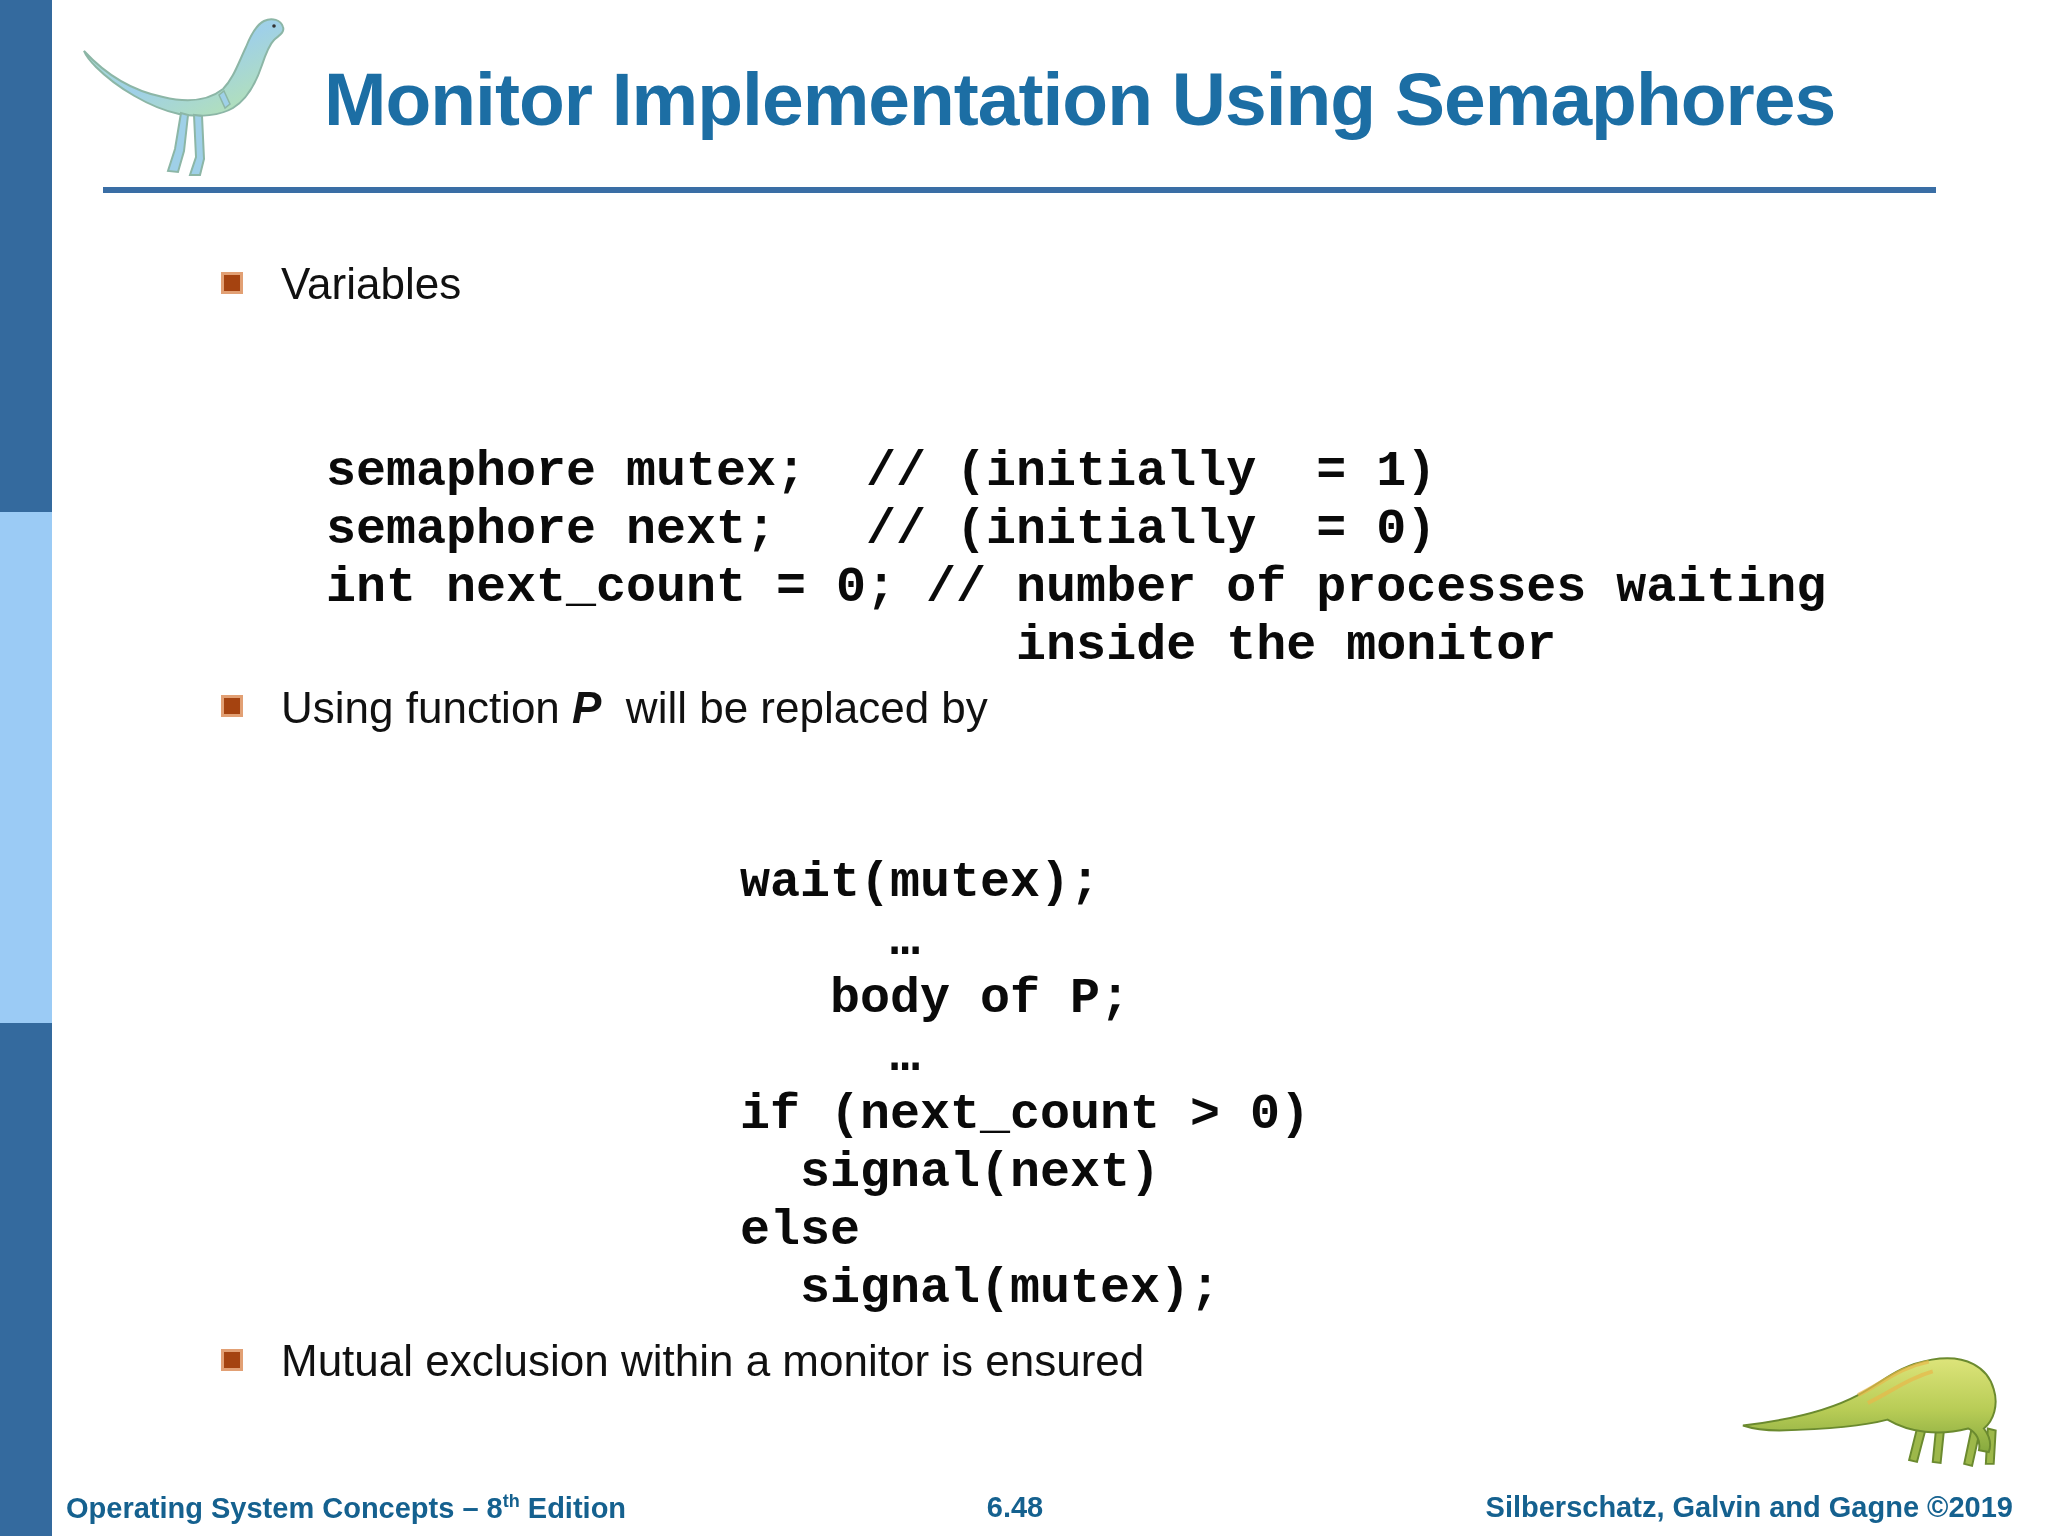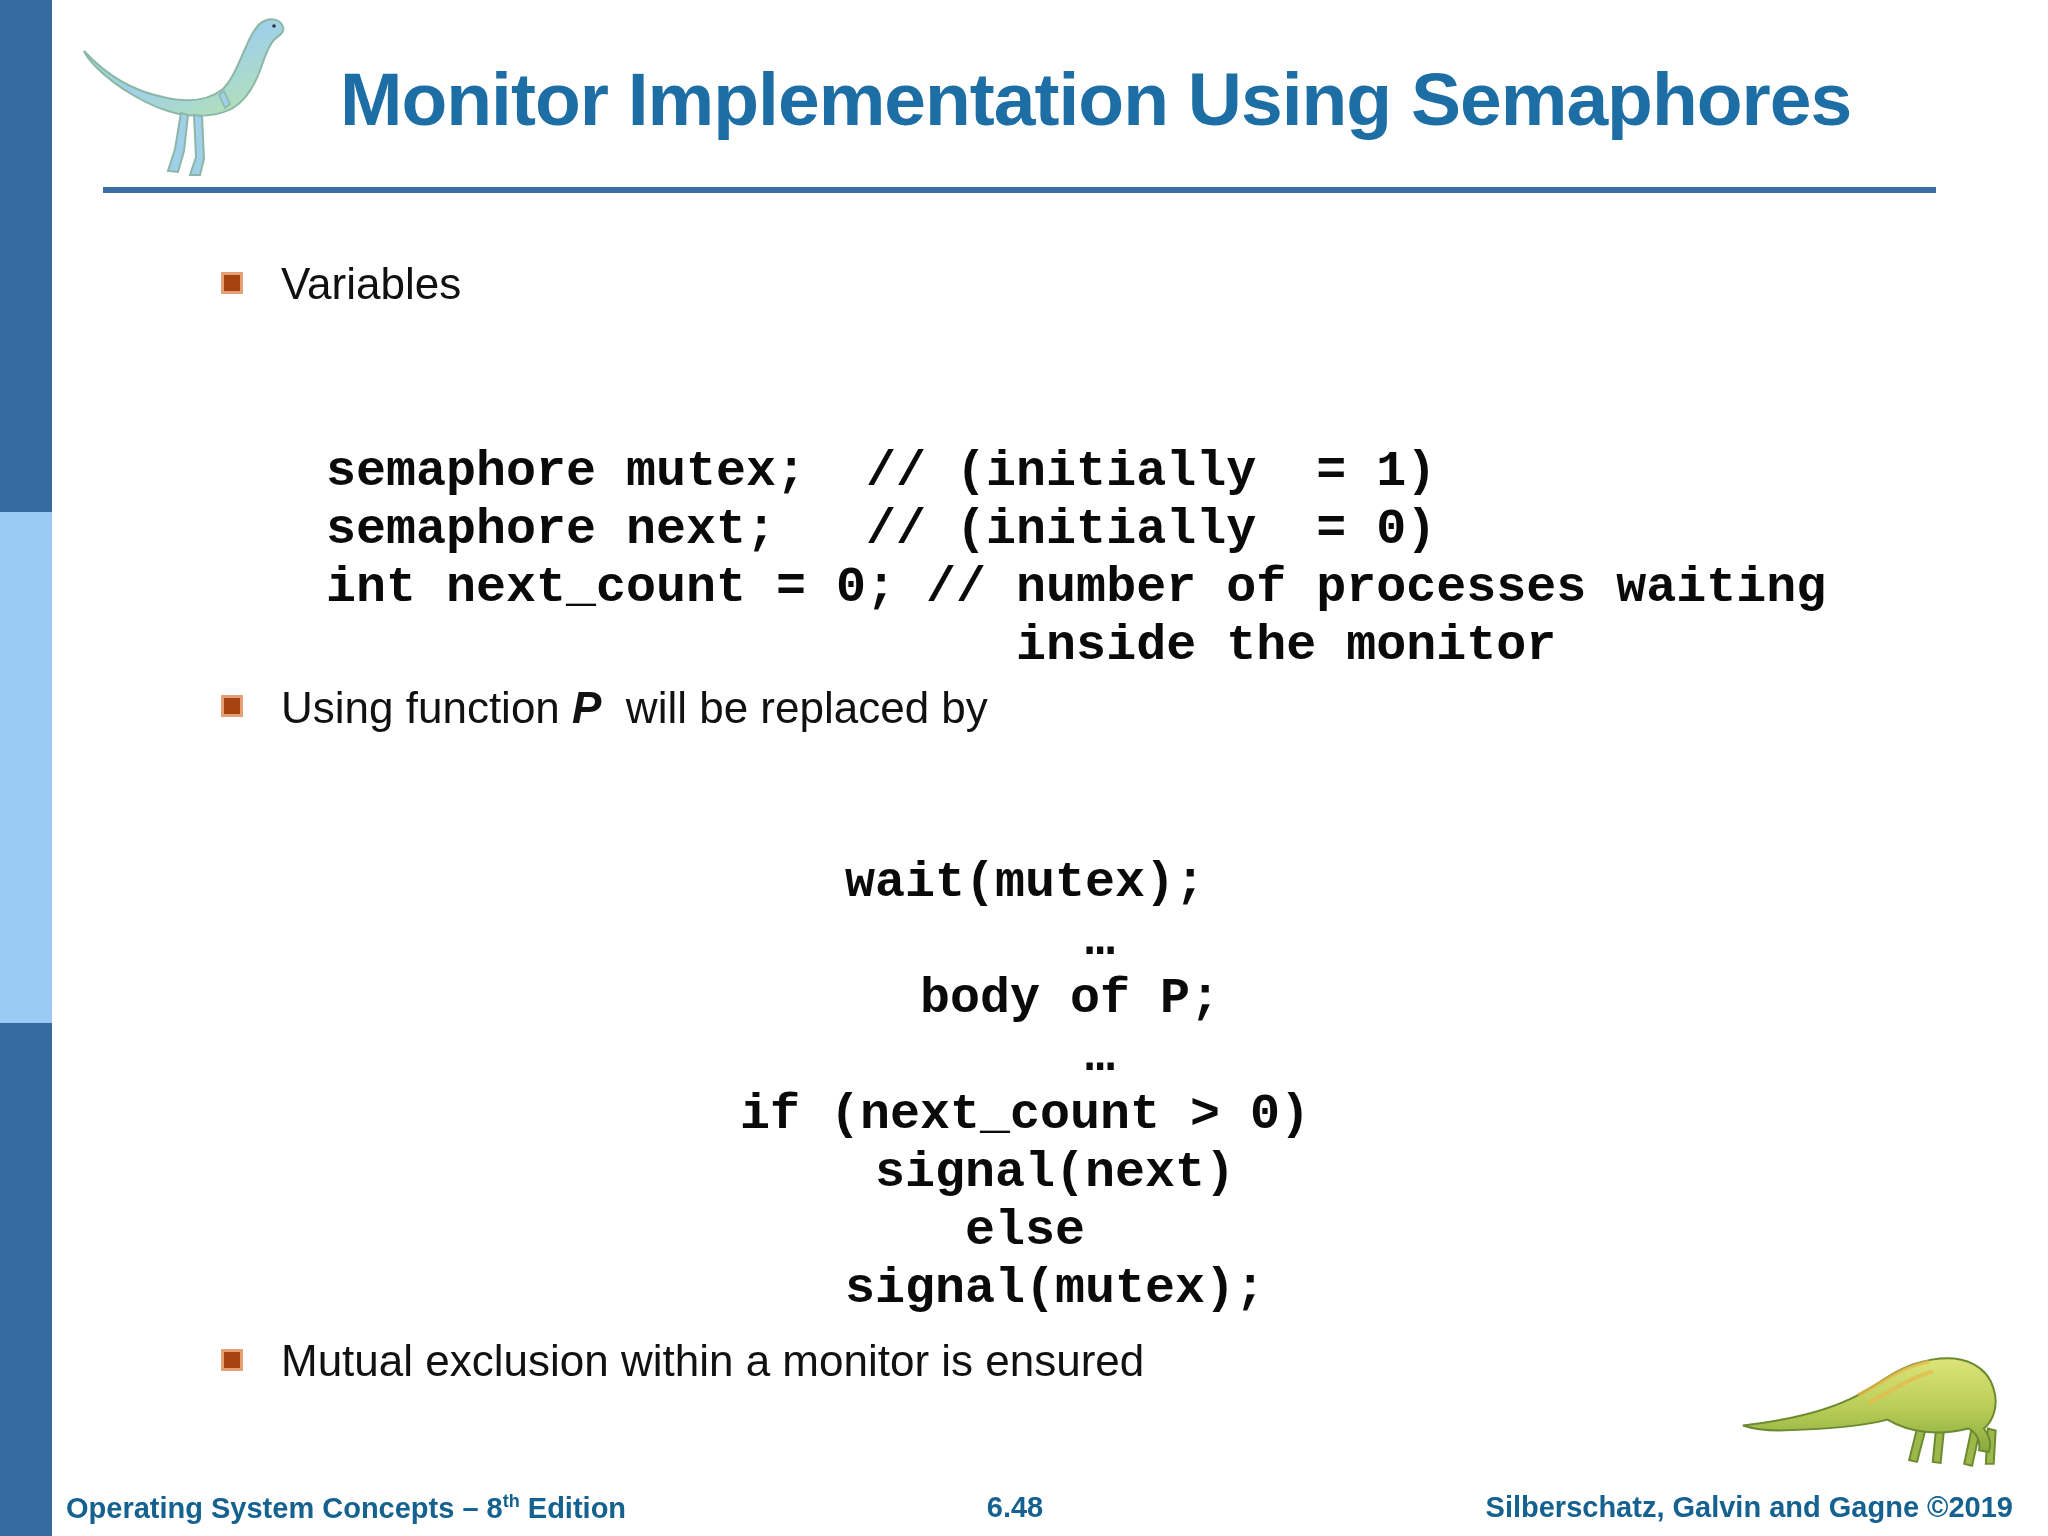--- a/index.html
+++ b/index.html
@@ -11,21 +11,21 @@
     overflow: hidden;
   }
   
   .side-seg { position: absolute; left: 0; width: 52px; }
   #side-top    { top: 0;      height: 512px; background: #346A9E; }
   #side-mid    { top: 512px;  height: 511px; background: #9BCBF5; }
   #side-bottom { top: 1023px; height: 513px; background: #346A9E; }
 
   
   #page-title {
-    position: absolute; left: 340px; top: 62px;
+    position: absolute; left: 324px; top: 62px;
     font-size: 75px; font-weight: bold; letter-spacing: -1px;
     color: #1C6EA4; white-space: nowrap; line-height: 1;
   }
   #title-rule {
     position: absolute; left: 103px; top: 187px;
     width: 1833px; height: 6px; background: #3A6EA5;
   }
 
   
   .bullet-square {
@@ -42,21 +42,21 @@
 
   
   .code {
     position: absolute;
     font-family: "Liberation Mono", monospace;
     font-weight: 700;
     font-size: 50px; line-height: 58px;
     color: #0a0a0a; white-space: pre;
   }
   #code-variables { left: 326px; top: 393px; }
-  #code-function  { left: 740px; top: 804px; text-align: center; }
+  #code-function  { left: 740px; top: 804px; }
 
   
   .footer-text {
     position: absolute; top: 1492px;
     font-size: 29px; font-weight: bold; color: #15618F;
     white-space: nowrap; line-height: 1.1;
   }
   #footer-book { left: 66px; }
   #footer-book sup { font-size: 18px; }
   #footer-page { left: 0; width: 2030px; text-align: center; }

